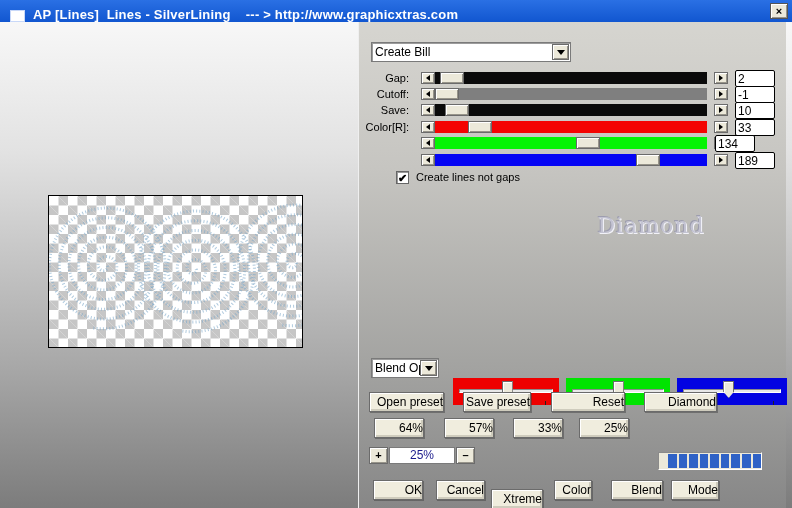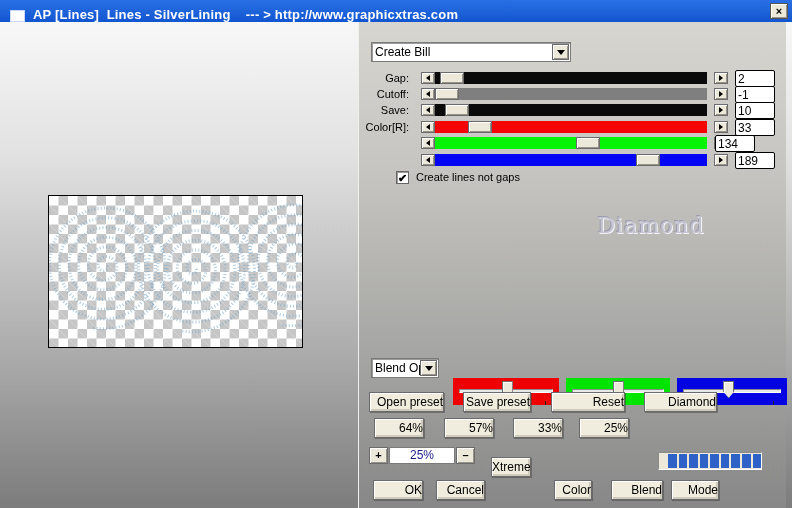--- a/index.html
+++ b/index.html
@@ -257,19 +257,19 @@
         <div class="pseg" style="background: rgb(47, 98, 198);"></div>
         <div class="pseg" style="background: rgb(47, 98, 198);"></div>
         <div class="pseg" style="background: rgb(47, 98, 198);"></div>
         <div class="pseg" style="background: rgb(47, 98, 198);"></div>
         <div class="pseg" style="background: rgb(47, 98, 198);"></div>
         <div class="pseg" style="background: rgb(47, 98, 198);"></div>
       </div>
 
     <div class="btn" style="left:14px;top:458px;width:50px">OK</div>
     <div class="btn" style="left:77px;top:458px;width:49px">Cancel</div>
-    <div class="btn" style="left:132px;top:435px;width:40px">Xtreme</div>
+    <div class="btn" style="left:132px;top:467px;width:52px">Xtreme</div>
     <div class="btn" style="left:195px;top:458px;width:38px">Color</div>
     <div class="btn" style="left:252px;top:458px;width:52px">Blend</div>
     <div class="btn" style="left:312px;top:458px;width:48px">Mode</div>
 
   </div>
 </div>
 
 </body></html>

